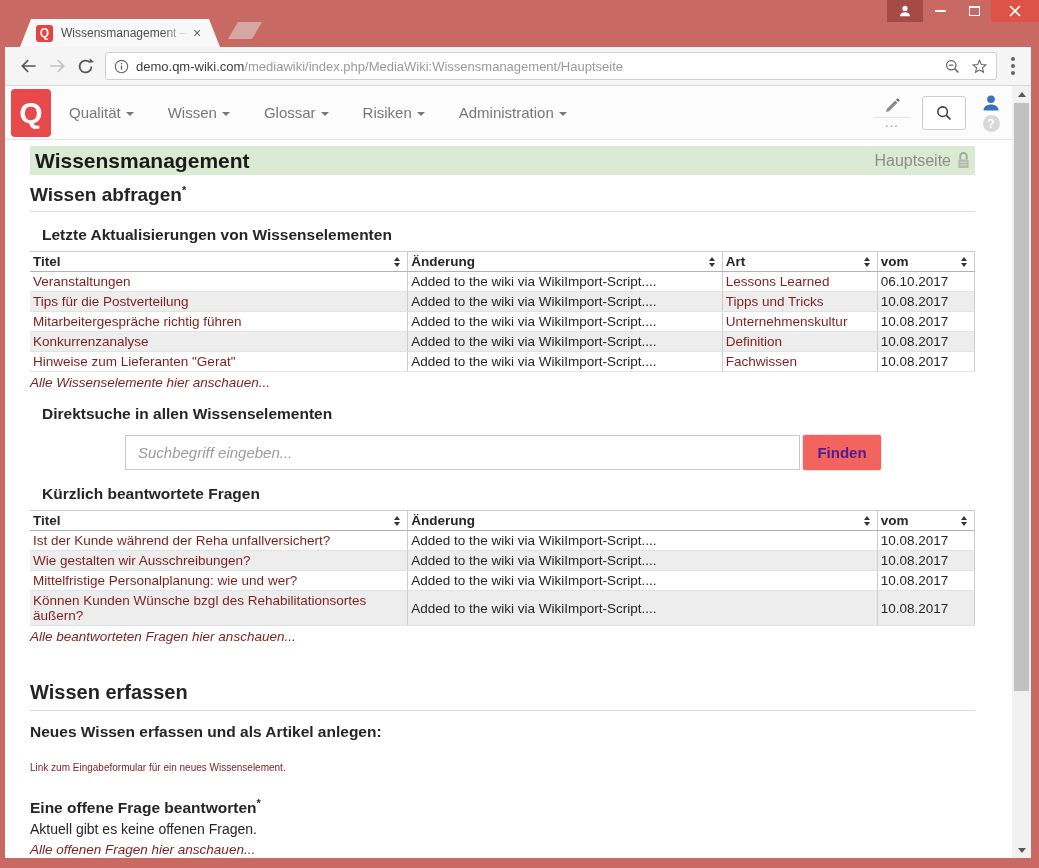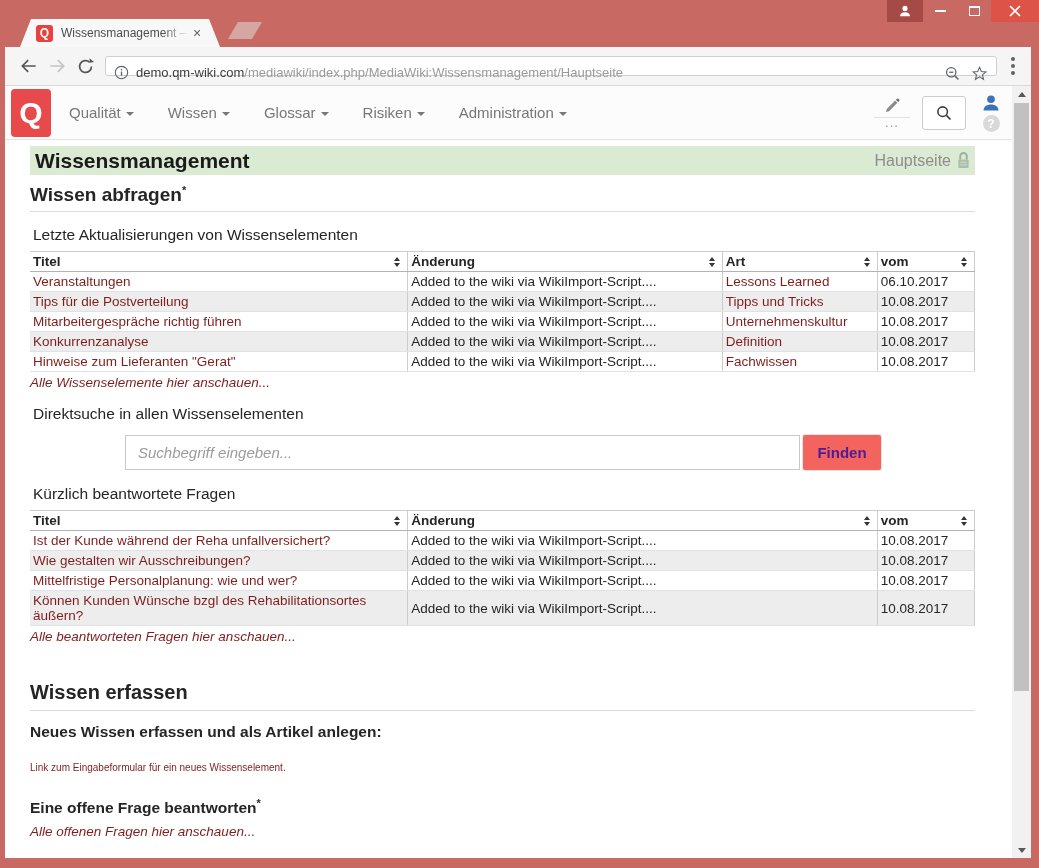--- a/index.html
+++ b/index.html
@@ -24,22 +24,22 @@
   .win-btn { width:34px; height:22px; display:flex; align-items:center; justify-content:center; }
   .win-profile { background:#a54a45; width:36px; }
   .win-close { background:#dd5348; width:48px; }
   .min-glyph { width:11px; height:2px; background:#fff; }
   .max-glyph { width:11px; height:10px; border:1px solid #fff; border-top:2px solid #fff; }
 
   
   .toolbar { position:absolute; top:47px; left:5px; right:8px; height:39px; background:#f5f5f5;
              border-bottom:1px solid #d9d9d9; display:flex; align-items:center; padding:0 10px; }
   .navbtn { width:28px; height:28px; display:flex; align-items:center; justify-content:center; }
-  .urlbox { flex:1; height:20px; background:#fff; border:1px solid #cfcfcf; border-radius:3px;
-            display:flex; align-items:flex-start; margin:0 8px 0 6px; padding:8px 8px; }
+  .urlbox { flex:1; height:28px; background:#fff; border:1px solid #cfcfcf; border-radius:3px;
+            display:flex; align-items:center; margin:0 8px 0 6px; padding:8px 8px; }
   .url { font-size:13px; margin-left:7px; color:#9a9a9a; white-space:nowrap; overflow:hidden; flex:1; }
   .url b { color:#3c3c3c; font-weight:normal; }
   .urlbox .right-ic { margin-left:10px; display:flex; align-items:center; }
   .dots { display:flex; flex-direction:column; gap:3px; padding:4px 6px; }
   .dots i { width:4px; height:4px; border-radius:50%; background:#5f6368; }
 
   
   .viewport { position:absolute; top:86px; left:5px; right:8px; bottom:10px; display:flex; background:#fff; }
   .page-col { flex:1; display:flex; flex-direction:column; overflow:hidden; }
   .scrollbar { width:19px; background:#f1f1f1; position:relative; flex:0 0 auto; }
@@ -69,21 +69,21 @@
            font-size:12px; display:flex; align-items:center; justify-content:center; }
 
   
   .content { flex:1; padding:4px 37px 8px 25px; overflow:hidden; color:#252525; }
   .band { background:#dbead3; display:flex; justify-content:space-between; align-items:center;
           padding:2px 4px 2px 5px; margin:2px 0 9px; height:29px; }
   .band h1 { font-size:21px; font-weight:bold; color:#1a1a1a; }
   .band .corner { display:flex; align-items:flex-end; gap:5px; color:#8d8d8d; font-size:16px; }
   h2.sec { font-size:19px; font-weight:bold; border-bottom:1px solid #dcdcdc; padding-bottom:5px; margin:4px 0 10px; }
   h2.sec sup, h3 sup { font-size:11px; }
-  h3.sub { font-size:15.5px; font-weight:normal; margin:14px 3px 7px; }
+  h3.sub { font-size:15.5px; font-weight:bold; margin:14px 12px 7px; }
   a { color:#7f1d1d; text-decoration:none; cursor:pointer; }
   .see-all { font-style:italic; font-size:13.5px; display:inline-block; margin:3px 0 0; }
 
   table.wtable { width:100%; border-collapse:collapse; font-size:13.5px; margin-top:4px; }
   .wtable th { text-align:left; font-weight:bold; padding:2px 5px 2px 3px; border-top:1px solid #ccc;
                border-bottom:1px solid #b3b3b3; cursor:pointer; }
   .wtable th .th-inner { display:flex; align-items:center; }
   .sort { display:inline-flex; flex-direction:column; gap:2px; margin-left:auto; padding-right:2px; }
   .sort i { width:0; height:0; border-left:3.5px solid transparent; border-right:3.5px solid transparent; }
   .sort .u { border-bottom:4px solid #333; } .sort .d { border-top:4px solid #333; }
@@ -384,20 +384,21 @@
             <td>10.08.2017</td>
           </tr>
         </tbody>
       </table>
       <a class="see-all">Alle beantworteten Fragen hier anschauen...</a>
 
       <h2 class="big">Wissen erfassen</h2>
       <h3 class="mini">Neues Wissen erfassen und als Artikel anlegen:</h3>
       <a class="blue-line">Link zum Eingabeformular für ein neues Wissenselement.</a>
       <h3 class="mini gap-lg" style="margin-top:22px"><span>Eine offene Frage beantworten</span><sup>*</sup></h3>
+      <p class="plain">Aktuell gibt es keine offenen Fragen.</p>
       <a class="see-all">Alle offenen Fragen hier anschauen...</a>
 
       
       
 
       
     </div>
   </div>
 
   <div class="scrollbar">

